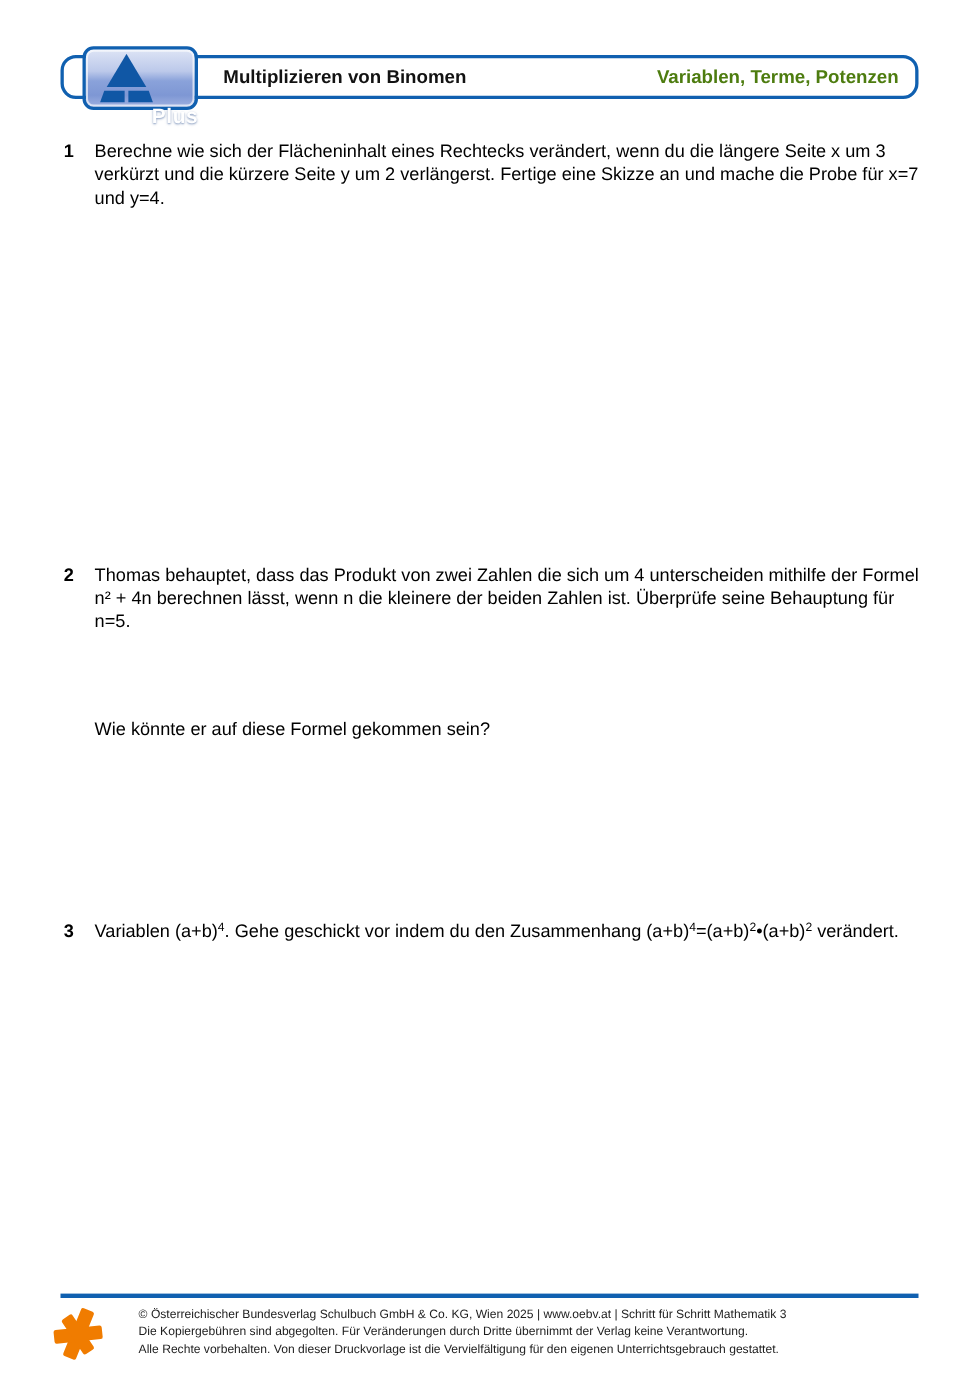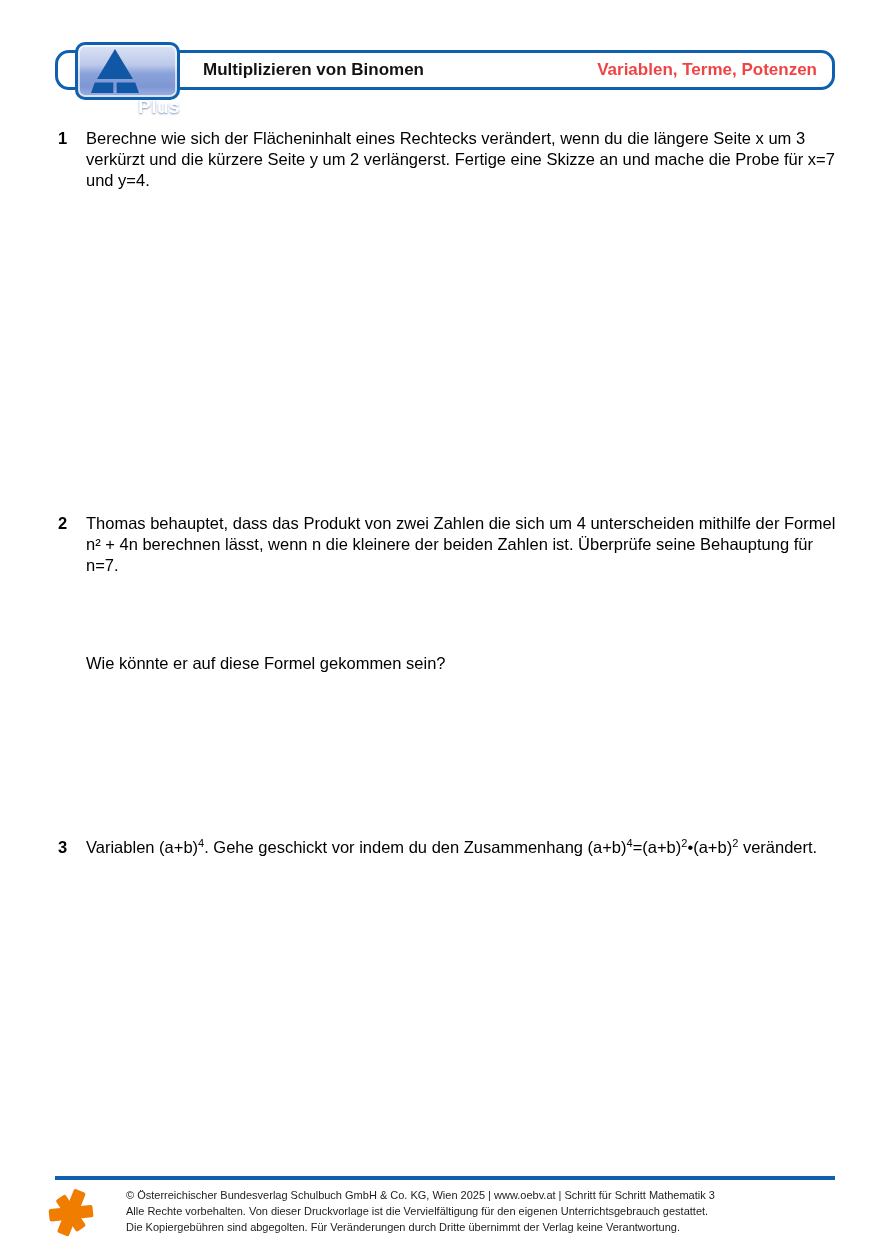--- a/index.html
+++ b/index.html
@@ -52,21 +52,21 @@
     font-weight: bold;
     color: #121212;
     text-align: center;
   }
   .title-right {
     position: absolute;
     right: 15px; top: 50%;
     transform: translateY(-50%);
     font-size: 17px;
     font-weight: bold;
-    color: #ef4444;
+    color: #4d7c0f;
     margin-left: 35px;
   }
 
   
   .exercise {
     position: absolute;
     left: 58px;
     width: 786px;
     display: flex;
     font-size: 16.5px;
@@ -127,36 +127,36 @@
     <span class="title-right">Variablen, Terme, Potenzen</span>
   </div>
 
   <div class="exercise ex1">
     <div class="ex-num">1</div>
     <div class="ex-text">Berechne wie sich der Flächeninhalt eines Rechtecks verändert, wenn du die längere Seite x um 3 verkürzt und die kürzere Seite y um 2 verlängerst. Fertige eine Skizze an und mache die Probe für x=7 und y=4.</div>
   </div>
 
   <div class="exercise ex2">
     <div class="ex-num">2</div>
-    <div class="ex-text">Thomas behauptet, dass das Produkt von zwei Zahlen die sich um 4 unterscheiden mithilfe der Formel n² + 4n berechnen lässt, wenn n die kleinere der beiden Zahlen ist. Überprüfe seine Behauptung für n=7.</div>
+    <div class="ex-text">Thomas behauptet, dass das Produkt von zwei Zahlen die sich um 4 unterscheiden mithilfe der Formel n² + 4n berechnen lässt, wenn n die kleinere der beiden Zahlen ist. Überprüfe seine Behauptung für n=5.</div>
   </div>
   <div class="ex2-followup">Wie könnte er auf diese Formel gekommen sein?</div>
 
   <div class="exercise ex3">
     <div class="ex-num">3</div>
     <div class="ex-text"><span>Variablen (a+b)</span><sup>4</sup><span>. Gehe geschickt vor indem du den Zusammenhang (a+b)</span><sup>4</sup><span>=(a+b)</span><sup>2</sup><span>•(a+b)</span><sup>2</sup><span> verändert.</span></div>
   </div>
 
   <div class="footer-rule"></div>
   <svg class="footer-logo" width="48" height="50" viewBox="0 0 48 50">
     <g fill="#f07c00">
       <rect x="18" y="1" width="12.5" height="47" rx="2" transform="rotate(22 24 25)"></rect>
       <rect x="18" y="3" width="12.5" height="44" rx="2" transform="rotate(84 24 25)"></rect>
       <rect x="18.5" y="6" width="11.5" height="38" rx="2" transform="rotate(146 24 25)"></rect>
     </g>
   </svg>
   <div class="footer-text">
     <div>© Österreichischer Bundesverlag Schulbuch GmbH &amp; Co. KG, Wien 2025 | www.oebv.at | Schritt für Schritt Mathematik 3</div>
+    <div>Die Kopiergebühren sind abgegolten. Für Veränderungen durch Dritte übernimmt der Verlag keine Verantwortung.</div>
     <div>Alle Rechte vorbehalten. Von dieser Druckvorlage ist die Vervielfältigung für den eigenen Unterrichtsgebrauch gestattet.</div>
-    <div>Die Kopiergebühren sind abgegolten. Für Veränderungen durch Dritte übernimmt der Verlag keine Verantwortung.</div>
   </div>
 
 </div>
 
 </body></html>

